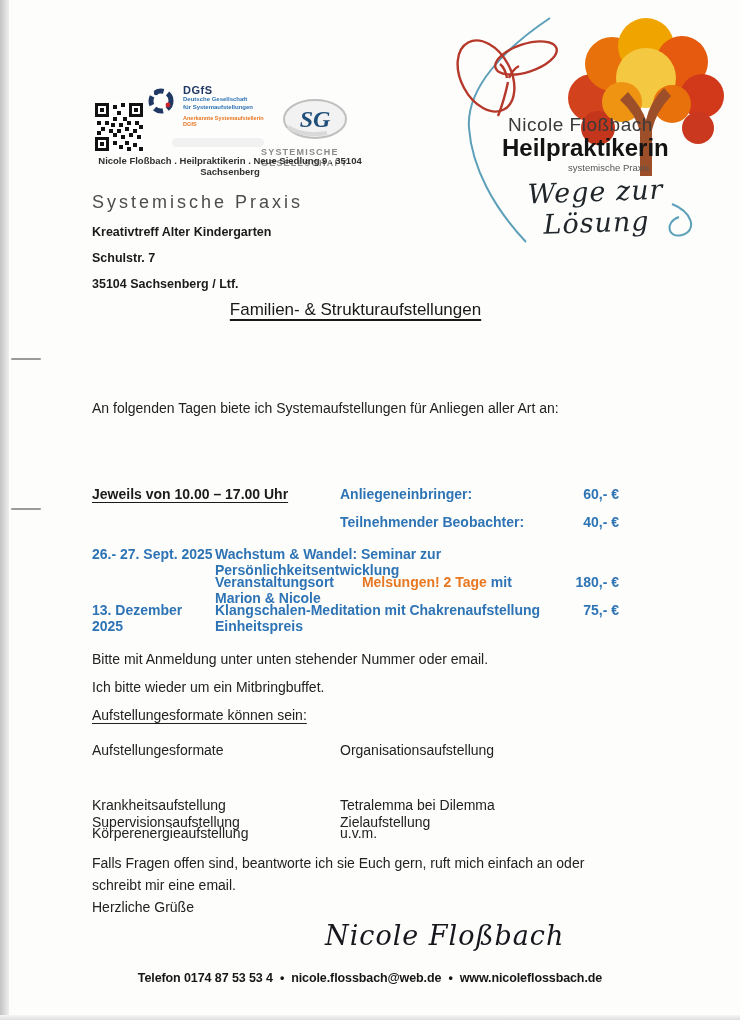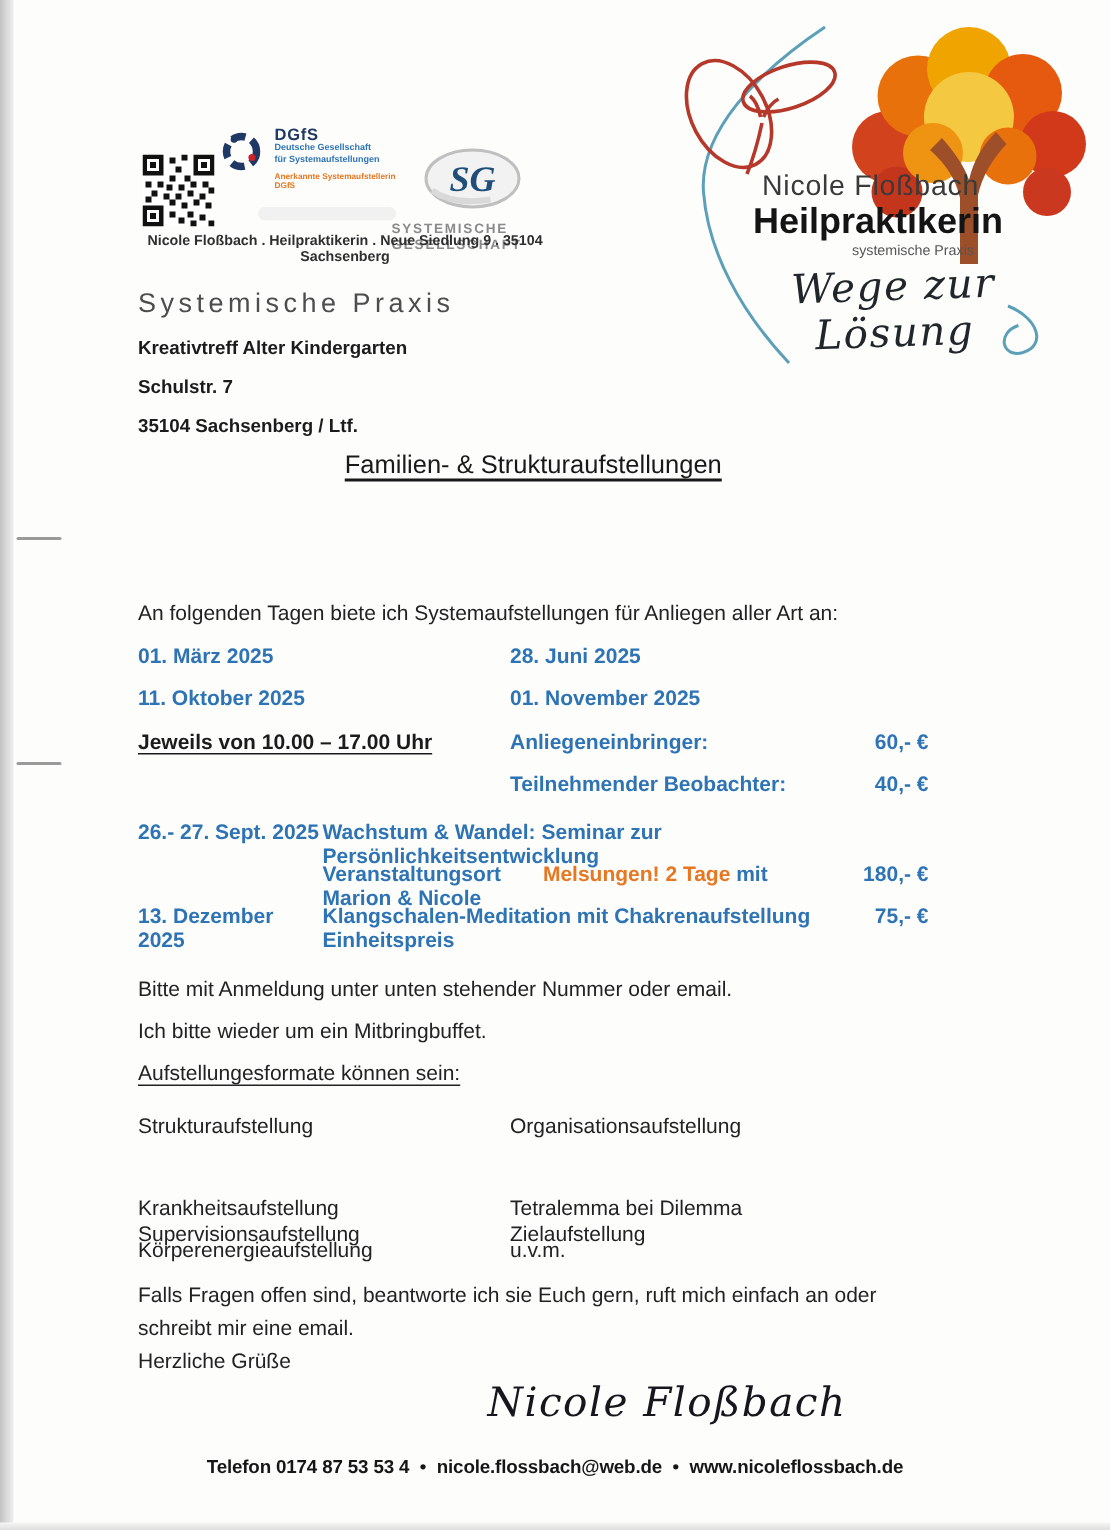--- a/index.html
+++ b/index.html
@@ -208,30 +208,20 @@
 
   <div class="abs venue-head">Systemische Praxis</div>
   <div class="abs venue-line v1">Kreativtreff Alter Kindergarten</div>
   <div class="abs venue-line v2">Schulstr. 7</div>
   <div class="abs venue-line v3">35104 Sachsenberg / Ltf.</div>
 
   <div class="abs content doc-title">Familien- &amp; Strukturaufstellungen</div>
 
   <div class="abs content body-text intro">An folgenden Tagen biete ich Systemaufstellungen für Anliegen aller Art an:</div>
 
-  <div class="abs content body-text grid-row dr1">
-    <div class="blue">01. März 2025</div>
-    <div class="blue">28. Juni 2025</div>
-    <div></div>
-  </div>
-  <div class="abs content body-text grid-row dr2">
-    <div class="blue">11. Oktober 2025</div>
-    <div class="blue">01. November 2025</div>
-    <div></div>
-  </div>
   <div class="abs content body-text grid-row dr3">
     <div class="time-note">Jeweils von 10.00 – 17.00 Uhr</div>
     <div class="blue">Anliegeneinbringer:</div>
     <div class="blue price">60,- €</div>
   </div>
   <div class="abs content body-text grid-row dr4">
     <div></div>
     <div class="blue">Teilnehmender Beobachter:</div>
     <div class="blue price">40,- €</div>
   </div>
@@ -250,21 +240,21 @@
     <div class="blue">13. Dezember 2025</div>
     <div class="blue">Klangschalen-Meditation mit Chakrenaufstellung Einheitspreis</div>
     <div class="blue price">75,- €</div>
   </div>
 
   <div class="abs content body-text n1">Bitte mit Anmeldung unter unten stehender Nummer oder email.</div>
   <div class="abs content body-text n2">Ich bitte wieder um ein Mitbringbuffet.</div>
 
   <div class="abs content body-text formats-head">Aufstellungesformate können sein:</div>
   <div class="abs content body-text fmt-row fr1">
-    <div>Strukturaufstellung</div>
+    <div>Aufstellungesformate</div>
     <div>Organisationsaufstellung</div>
   </div>
   <div class="abs content body-text fmt-row fr2">
     <div>Supervisionsaufstellung</div>
     <div>Zielaufstellung</div>
   </div>
   <div class="abs content body-text fmt-row fr3">
     <div>Krankheitsaufstellung</div>
     <div>Tetralemma bei Dilemma</div>
   </div>

